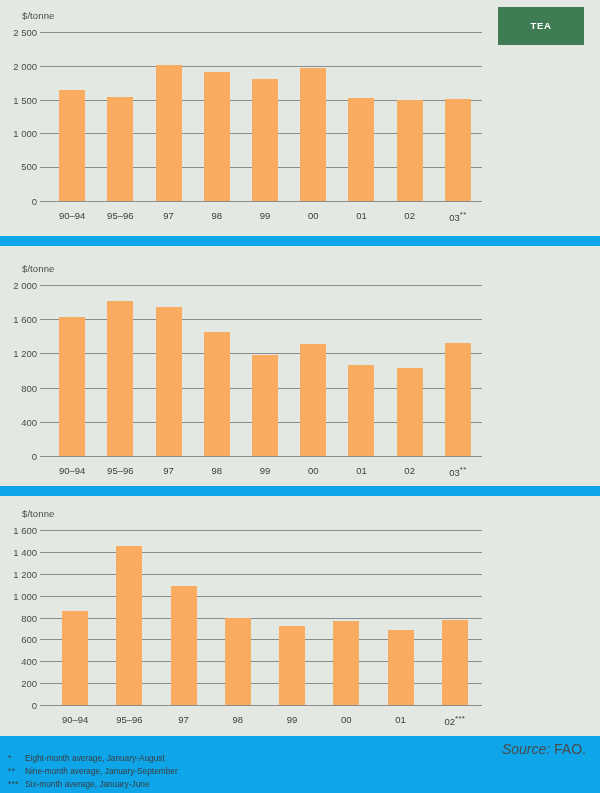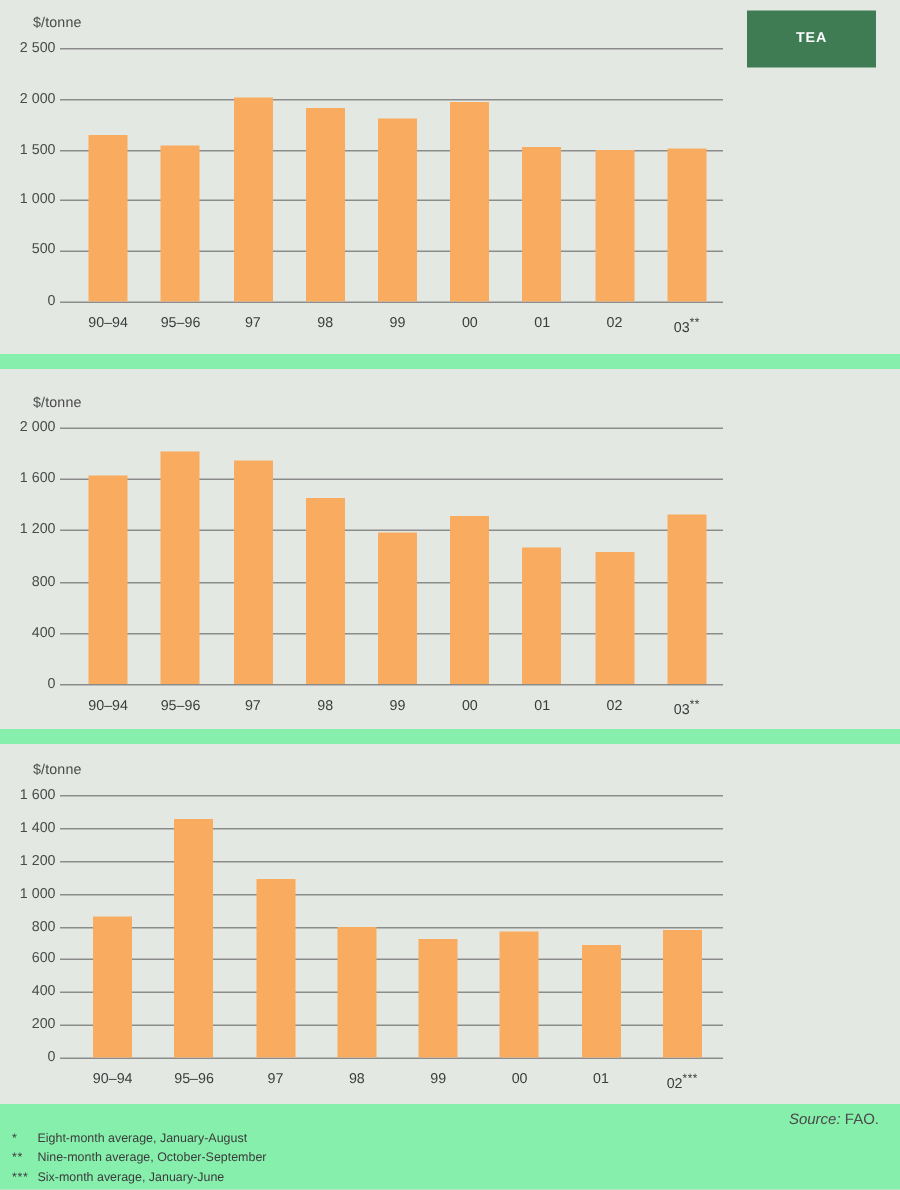--- a/index.html
+++ b/index.html
@@ -2,21 +2,21 @@
 <html><head>
 <meta charset="utf-8">
 <style>
   * { box-sizing: border-box; margin: 0; padding: 0; }
   html, body {
     width: 600px; height: 793px;
     background: #d6dbd6;
     font-family: "Liberation Sans", sans-serif;
     overflow: hidden;
   }
-  .page { width: 600px; height: 793px; position: relative; background: #86efac; }
+  .page { width: 600px; height: 793px; position: relative; background: #0ea5e9; }
 
   .panel {
     position: absolute;
     left: 0; width: 600px;
     background: #e3e8e3;
   }
   .panel-inner { position: relative; width: 100%; height: 100%; }
 
   
   .chart {
@@ -91,21 +91,21 @@
     font-size: 8.3px;
     line-height: 11px;
     color: #3c3c3c;
   }
 
   
   .source {
     position: absolute;
     right: 14px;
     top: 741px;
-    font-size: 10px;
+    font-size: 14px;
     color: #4a4a4a;
   }
   .source i { font-style: italic; }
   .notes {
     position: absolute;
     left: 8px;
     top: 752px;
     font-size: 8.3px;
     line-height: 13.2px;
     color: #3c3c3c;
@@ -271,21 +271,21 @@
     <span>FAO.</span>
   </div>
 
   <div class="notes" id="footnotes">
       <div class="note-row">
         <span class="note-mark">*</span>
         <span>Eight-month average, January-August</span>
       </div>
       <div class="note-row">
         <span class="note-mark">**</span>
-        <span>Nine-month average, October-September</span>
+        <span>Nine-month average, January-September</span>
       </div>
       <div class="note-row">
         <span class="note-mark">***</span>
         <span>Six-month average, January-June</span>
       </div>
     </div>
 
 </div>
 
 </body></html>

